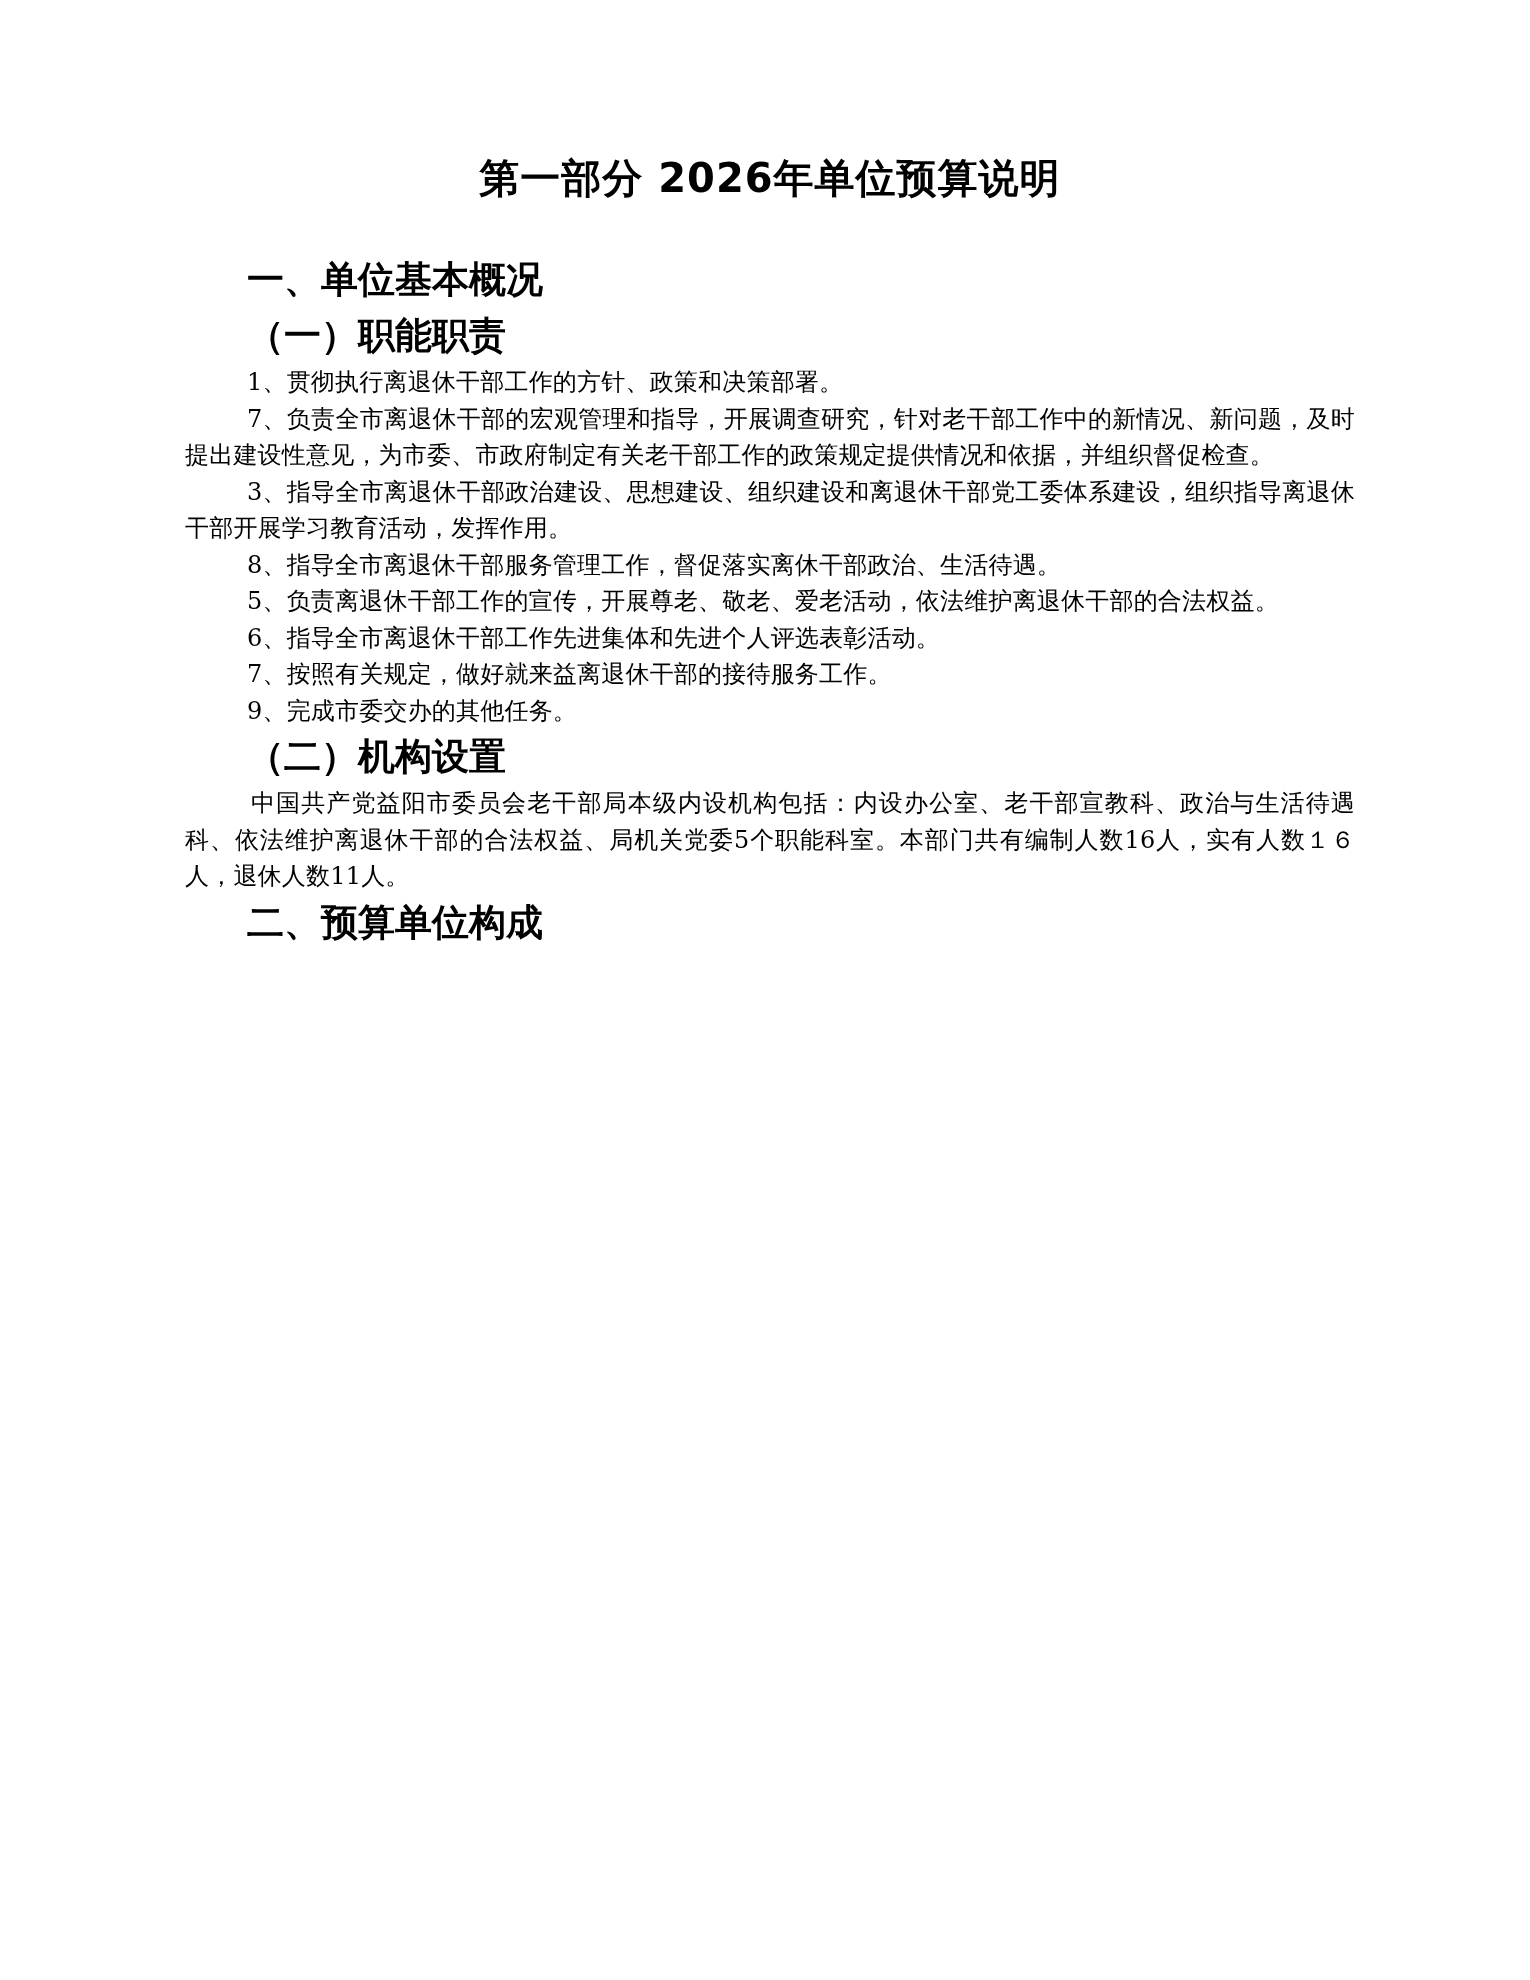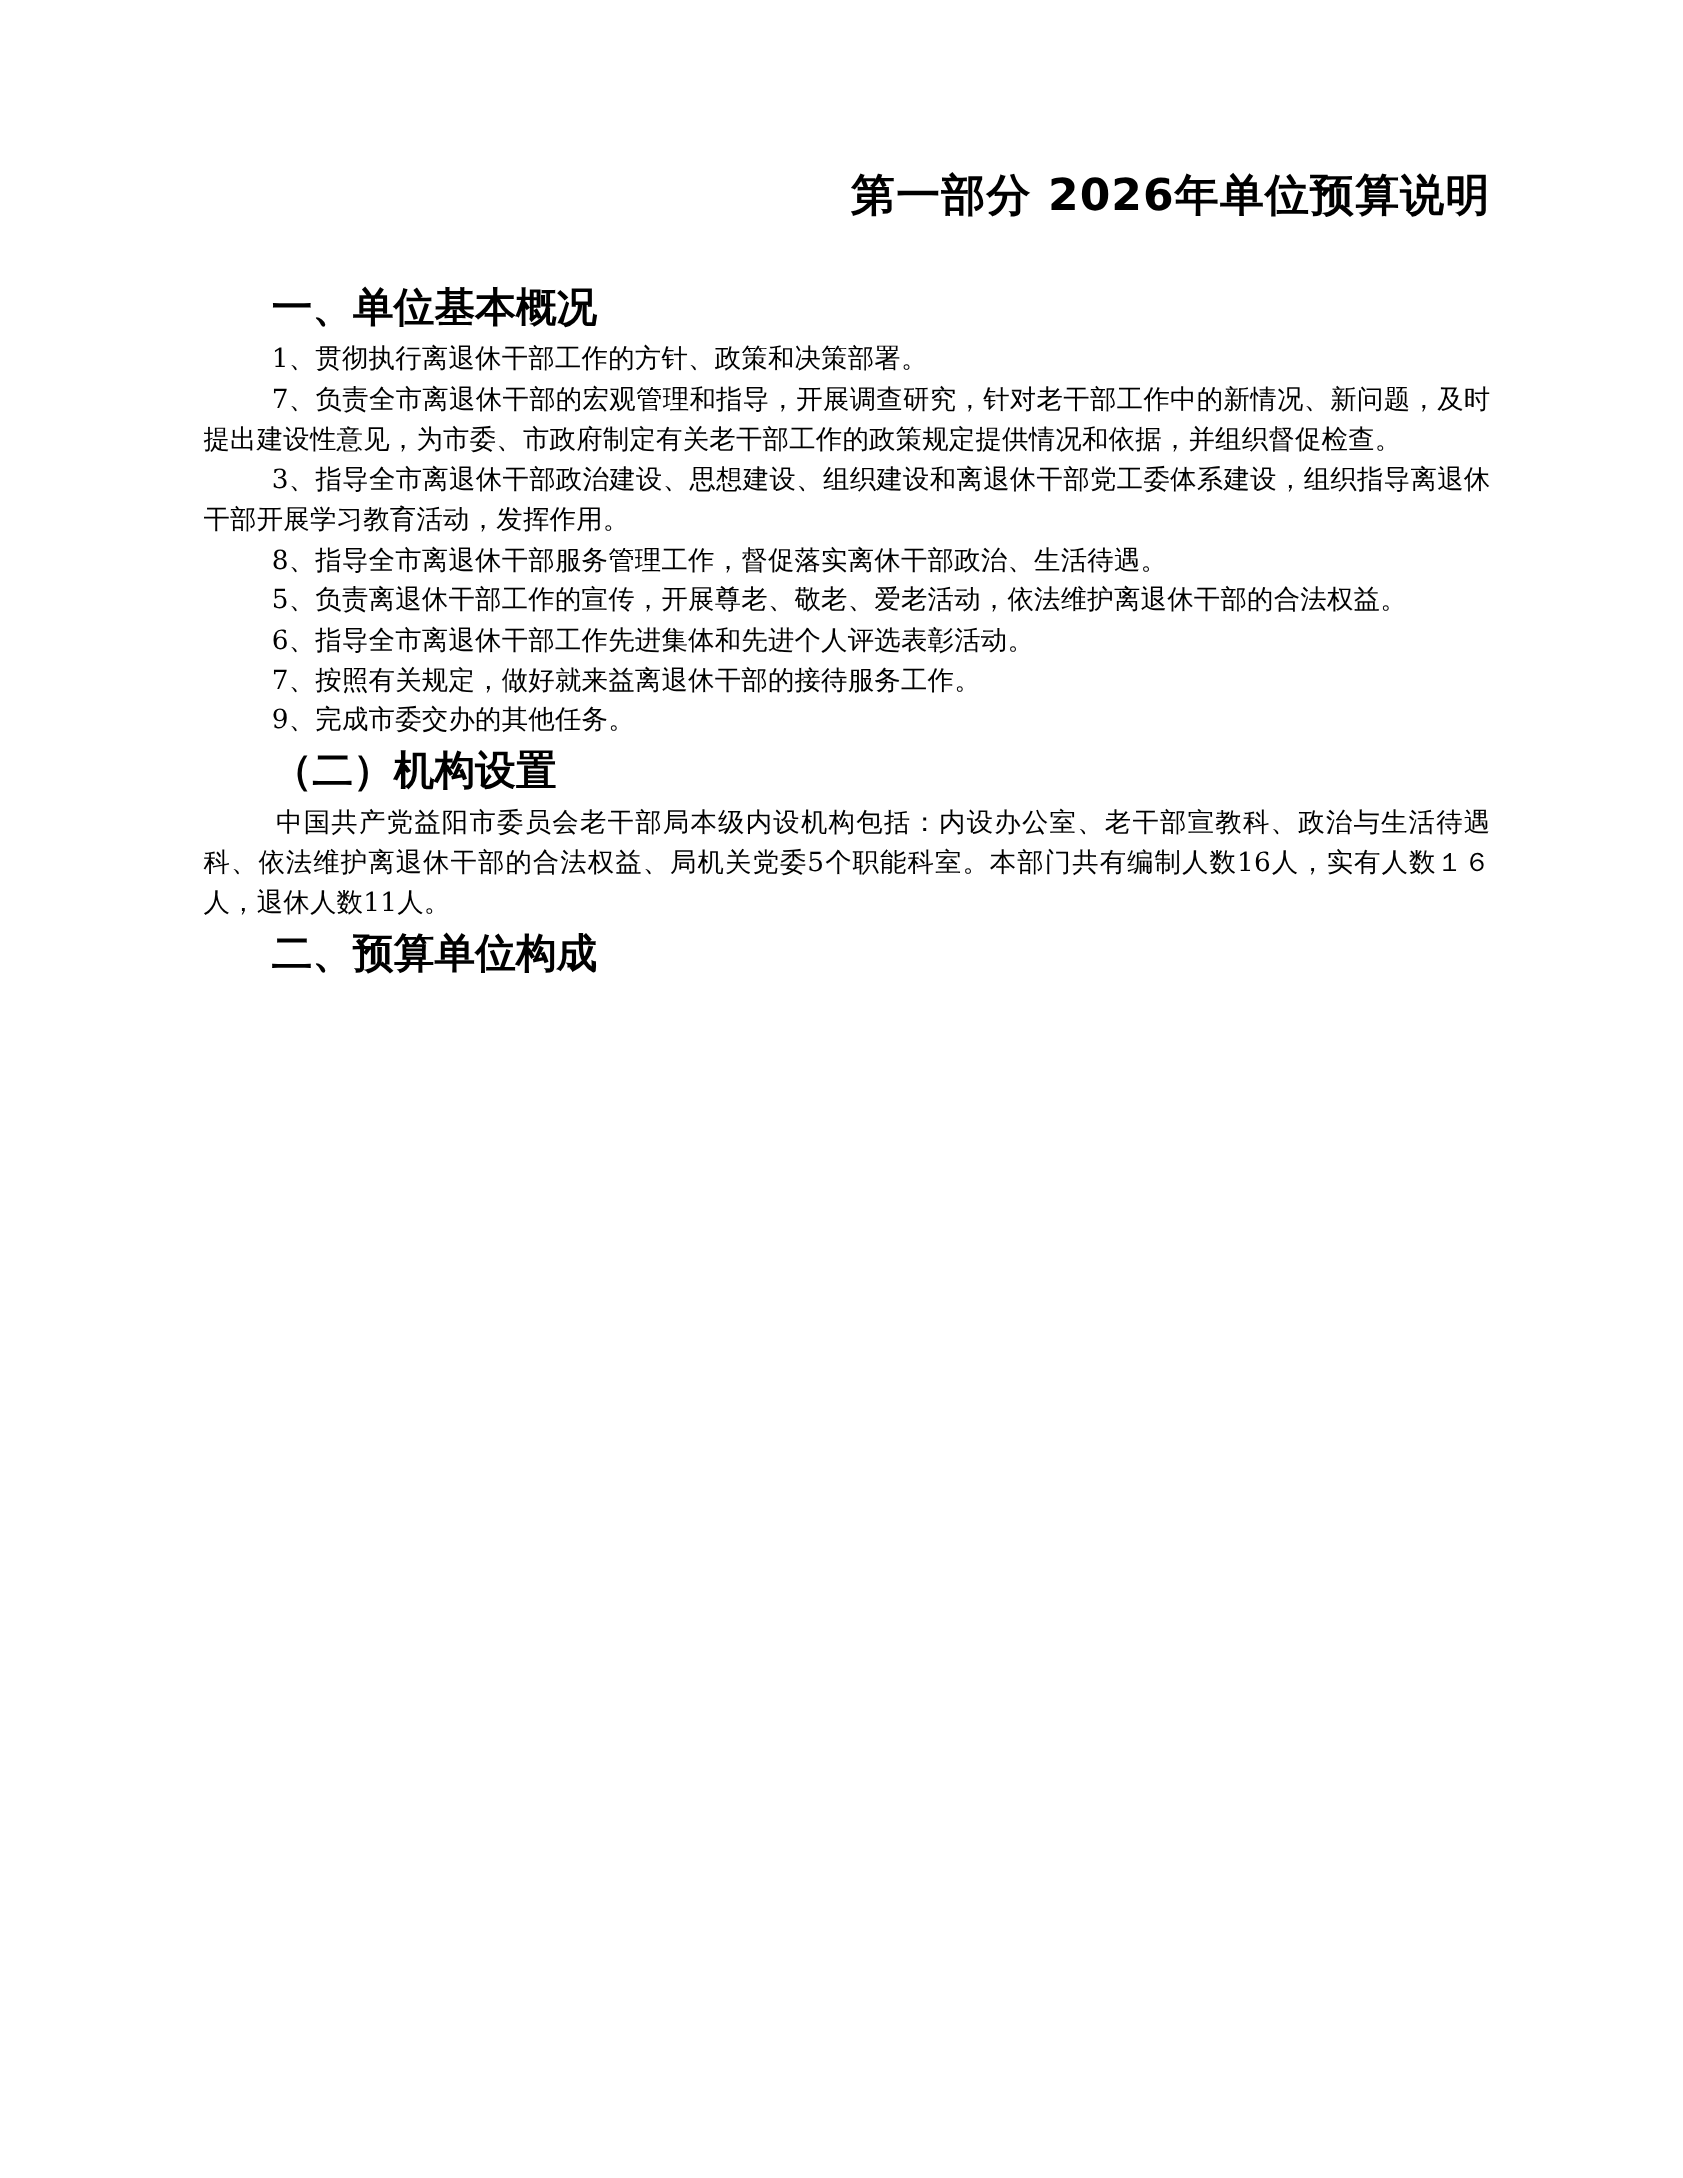--- a/index.html
+++ b/index.html
@@ -14,21 +14,21 @@
     position: relative;
     box-sizing: border-box;
     padding: 150px 175px 60px 185px;
     font-family: "DejaVu Serif", "Liberation Serif", serif;
     color: #000000;
   }
   .doc-title {
     font-family: "DejaVu Sans", "Liberation Sans", sans-serif;
     font-size: 40px;
     font-weight: bold;
-    text-align: right;
+    text-align: center;
     letter-spacing: 1px;
     margin: 0 0 46px 0;
     line-height: 1.4;
   }
   .heading {
     font-family: "DejaVu Sans", "Liberation Sans", sans-serif;
     font-weight: bold;
     font-size: 37px;
     line-height: 1.52;
     text-indent: 62px;
@@ -47,20 +47,21 @@
     text-indent: 66px;
   }
 </style>
 </head>
 <body>
 
 <div class="page">
   <h1 class="doc-title">第一部分  2026年单位预算说明</h1>
 
   <div class="heading">一、单位基本概况</div>
+  <div class="heading">（一）职能职责</div>
 
   <p class="para">1、贯彻执行离退休干部工作的方针、政策和决策部署。</p>
   <p class="para">7、负责全市离退休干部的宏观管理和指导，开展调查研究，针对老干部工作中的新情况、新问题，及时提出建设性意见，为市委、市政府制定有关老干部工作的政策规定提供情况和依据，并组织督促检查。</p>
   <p class="para">3、指导全市离退休干部政治建设、思想建设、组织建设和离退休干部党工委体系建设，组织指导离退休干部开展学习教育活动，发挥作用。</p>
   <p class="para">8、指导全市离退休干部服务管理工作，督促落实离休干部政治、生活待遇。</p>
   <p class="para">5、负责离退休干部工作的宣传，开展尊老、敬老、爱老活动，依法维护离退休干部的合法权益。</p>
   <p class="para">6、指导全市离退休干部工作先进集体和先进个人评选表彰活动。</p>
   <p class="para">7、按照有关规定，做好就来益离退休干部的接待服务工作。</p>
   <p class="para">9、完成市委交办的其他任务。</p>
 

